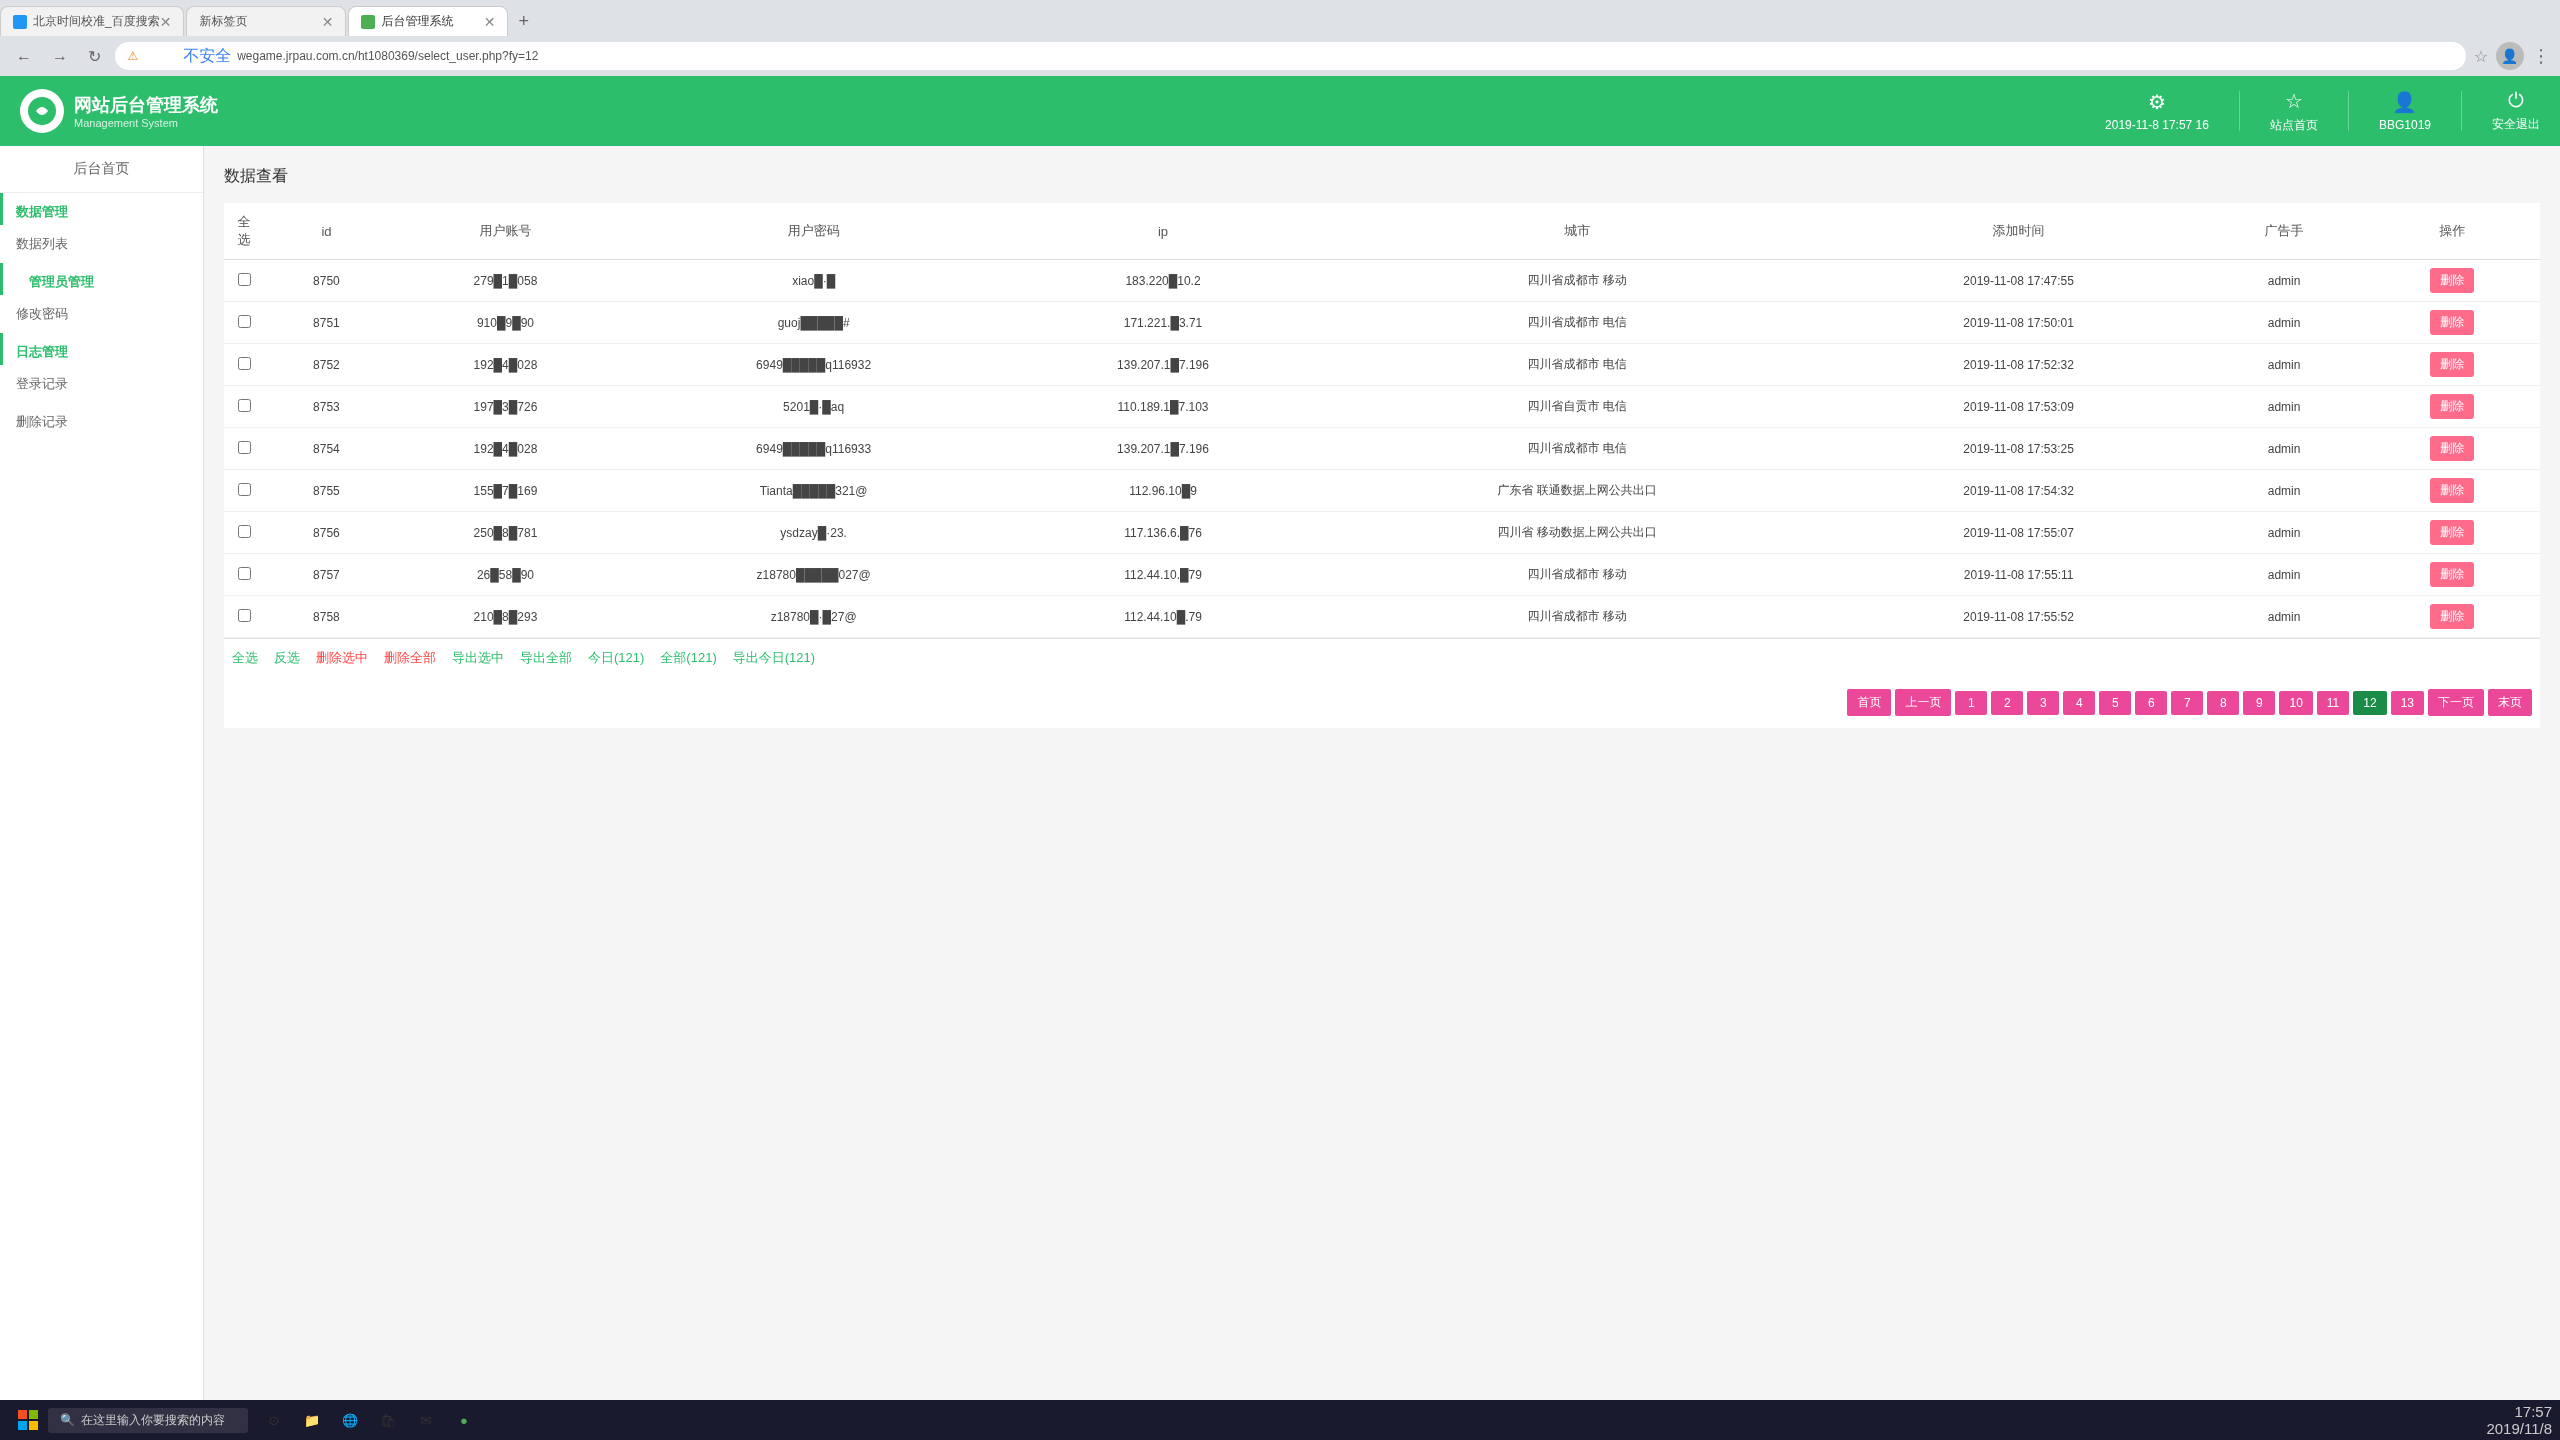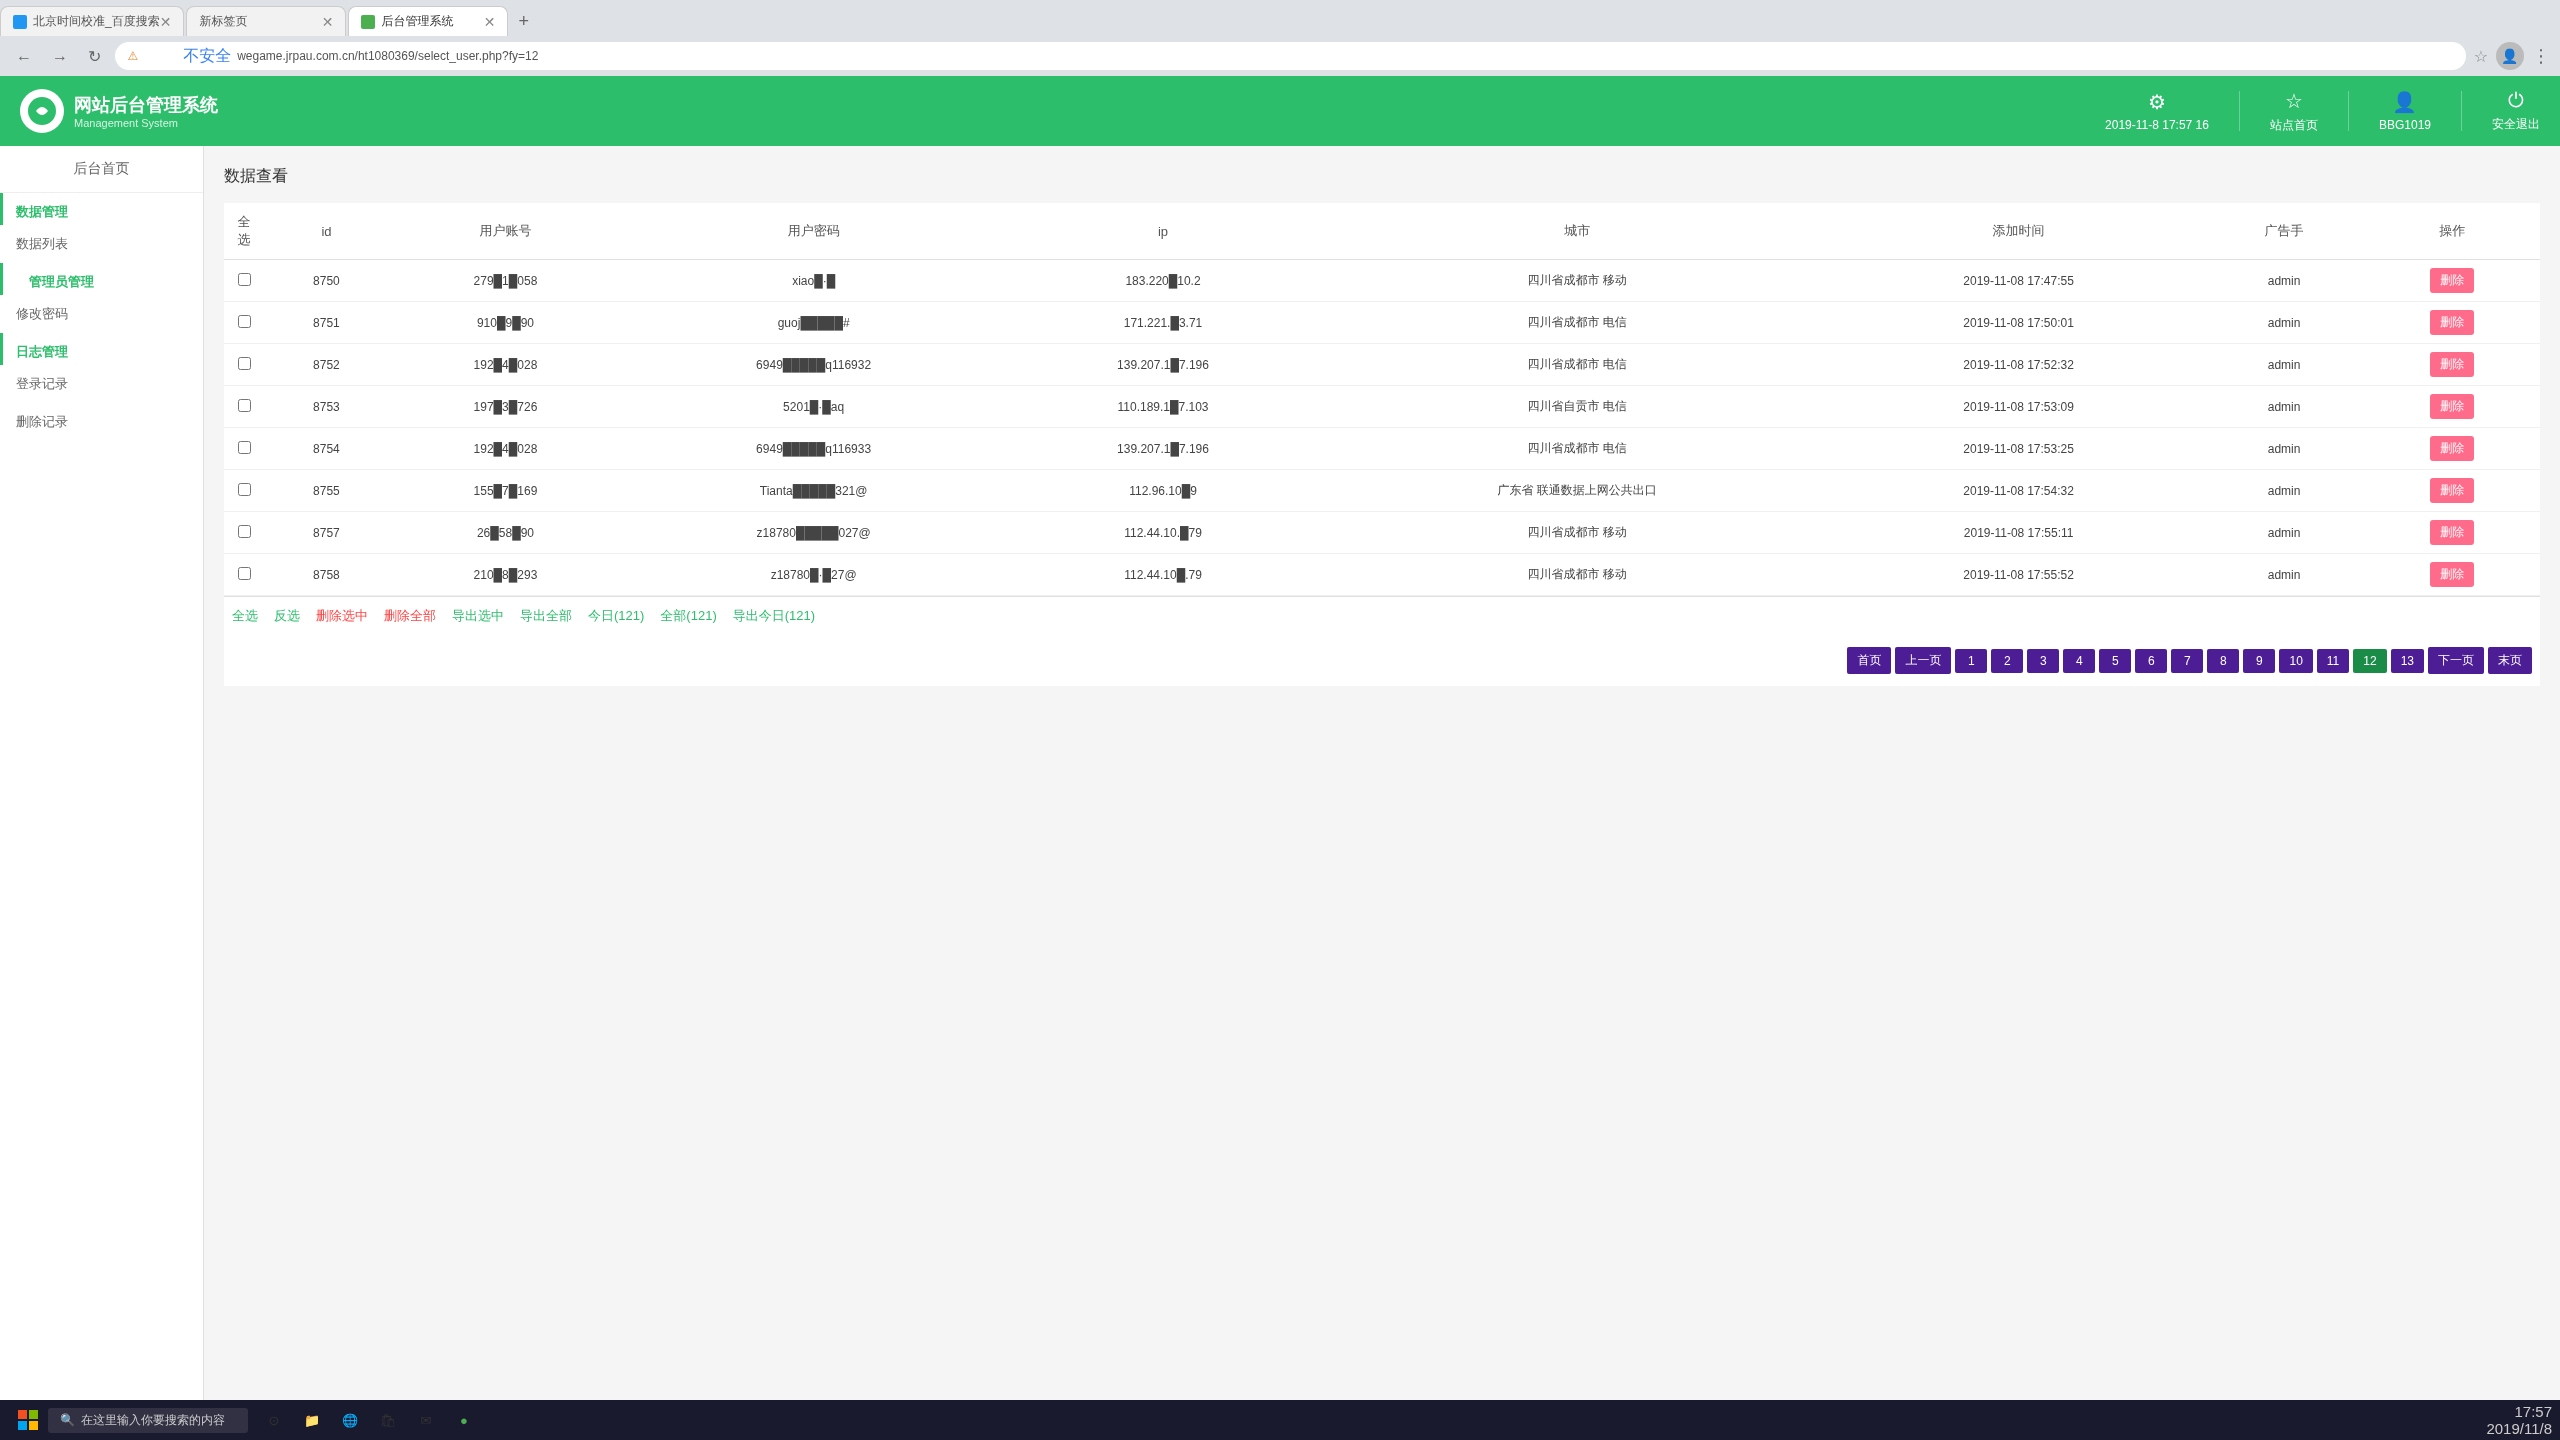--- a/index.html
+++ b/index.html
@@ -62,21 +62,21 @@
     .checkbox-cell { width: 40px; }
     .delete-btn { background: #ff6b8a; color: white; border: none; padding: 4px 10px; border-radius: 3px; cursor: pointer; font-size: 12px; }
 
     
     .table-footer { display: flex; align-items: center; padding: 10px 8px; gap: 16px; background: white; border-top: 1px solid #e0e0e0; }
     .footer-link { color: #2dbe6c; cursor: pointer; font-size: 13px; text-decoration: none; }
     .footer-link.red { color: #ff4444; }
 
     
     .pagination { display: flex; justify-content: flex-end; padding: 12px 8px; align-items: center; gap: 4px; background: white; }
-    .page-btn { background: #4c1d95; color: white; border: none; padding: 5px 10px; cursor: pointer; font-size: 12px; border-radius: 2px; min-width: 32px; }
+    .page-btn { background: #ec4899; color: white; border: none; padding: 5px 10px; cursor: pointer; font-size: 12px; border-radius: 2px; min-width: 32px; }
 
     
     .taskbar { height: 40px; background: #1a1a2e; display: flex; align-items: center; padding: 0 8px; position: fixed; bottom: 0; left: 0; right: 0; }
     .taskbar-start { width: 40px; height: 32px; display: flex; align-items: center; justify-content: center; cursor: pointer; }
     .taskbar-search { background: rgba(255,255,255,0.1); border-radius: 3px; padding: 4px 12px; color: #ccc; font-size: 12px; flex: 0 0 200px; cursor: pointer; display: flex; align-items: center; gap: 6px; }
     .taskbar-apps { display: flex; align-items: center; gap: 2px; margin-left: 8px; }
     .taskbar-app { width: 36px; height: 36px; display: flex; align-items: center; justify-content: center; cursor: pointer; border-radius: 3px; }
     .taskbar-right { margin-left: auto; display: flex; align-items: center; gap: 8px; color: #ccc; font-size: 15px; }
     .taskbar-time { text-align: right; }
   </style>
@@ -246,20 +246,31 @@
     <td><button class="delete-btn">删除</button></td>
   </tr>
             <tr>
     <td class="checkbox-cell"><input type="checkbox" style=""></td>
     <td>8755</td>
     <td>155█7█169</td>
     <td>Tianta█████321@</td>
     <td>112.96.10█9</td>
     <td>广东省 联通数据上网公共出口</td>
     <td>2019-11-08 17:54:32</td>
+    <td>admin</td>
+    <td><button class="delete-btn">删除</button></td>
+  </tr>
+            <tr>
+    <td class="checkbox-cell"><input type="checkbox" style=""></td>
+    <td>8756</td>
+    <td>250█8█781</td>
+    <td>ysdzay█·23.</td>
+    <td>117.136.6.█76</td>
+    <td>四川省 移动数据上网公共出口</td>
+    <td>2019-11-08 17:55:07</td>
     <td>admin</td>
     <td><button class="delete-btn">删除</button></td>
   </tr>
             <tr>
     <td class="checkbox-cell"><input type="checkbox" style=""></td>
     <td>8757</td>
     <td>26█58█90</td>
     <td>z18780█████027@</td>
     <td>112.44.10.█79</td>
     <td>四川省成都市 移动</td>

